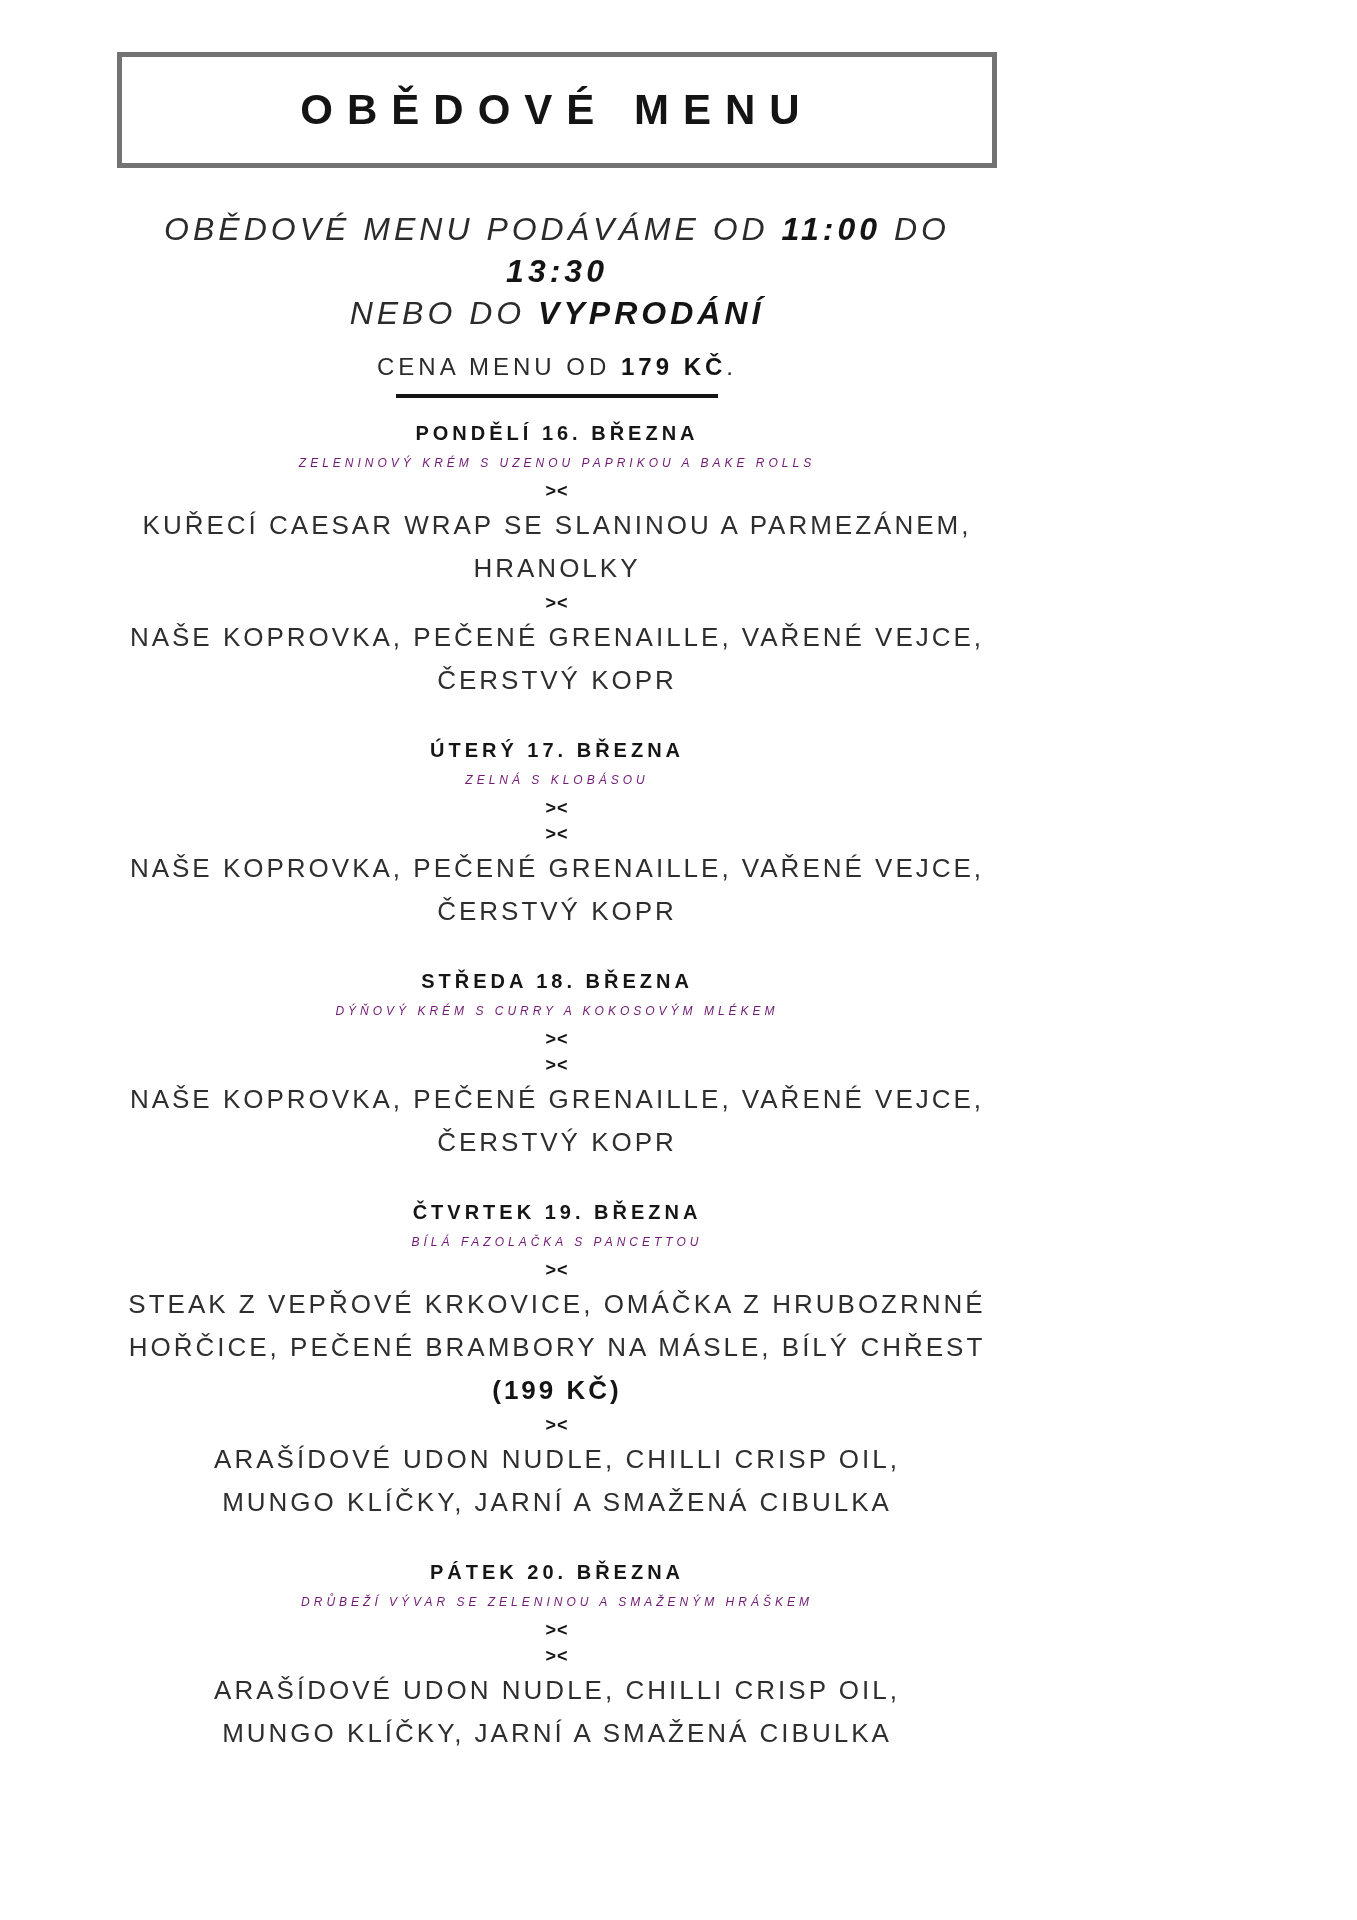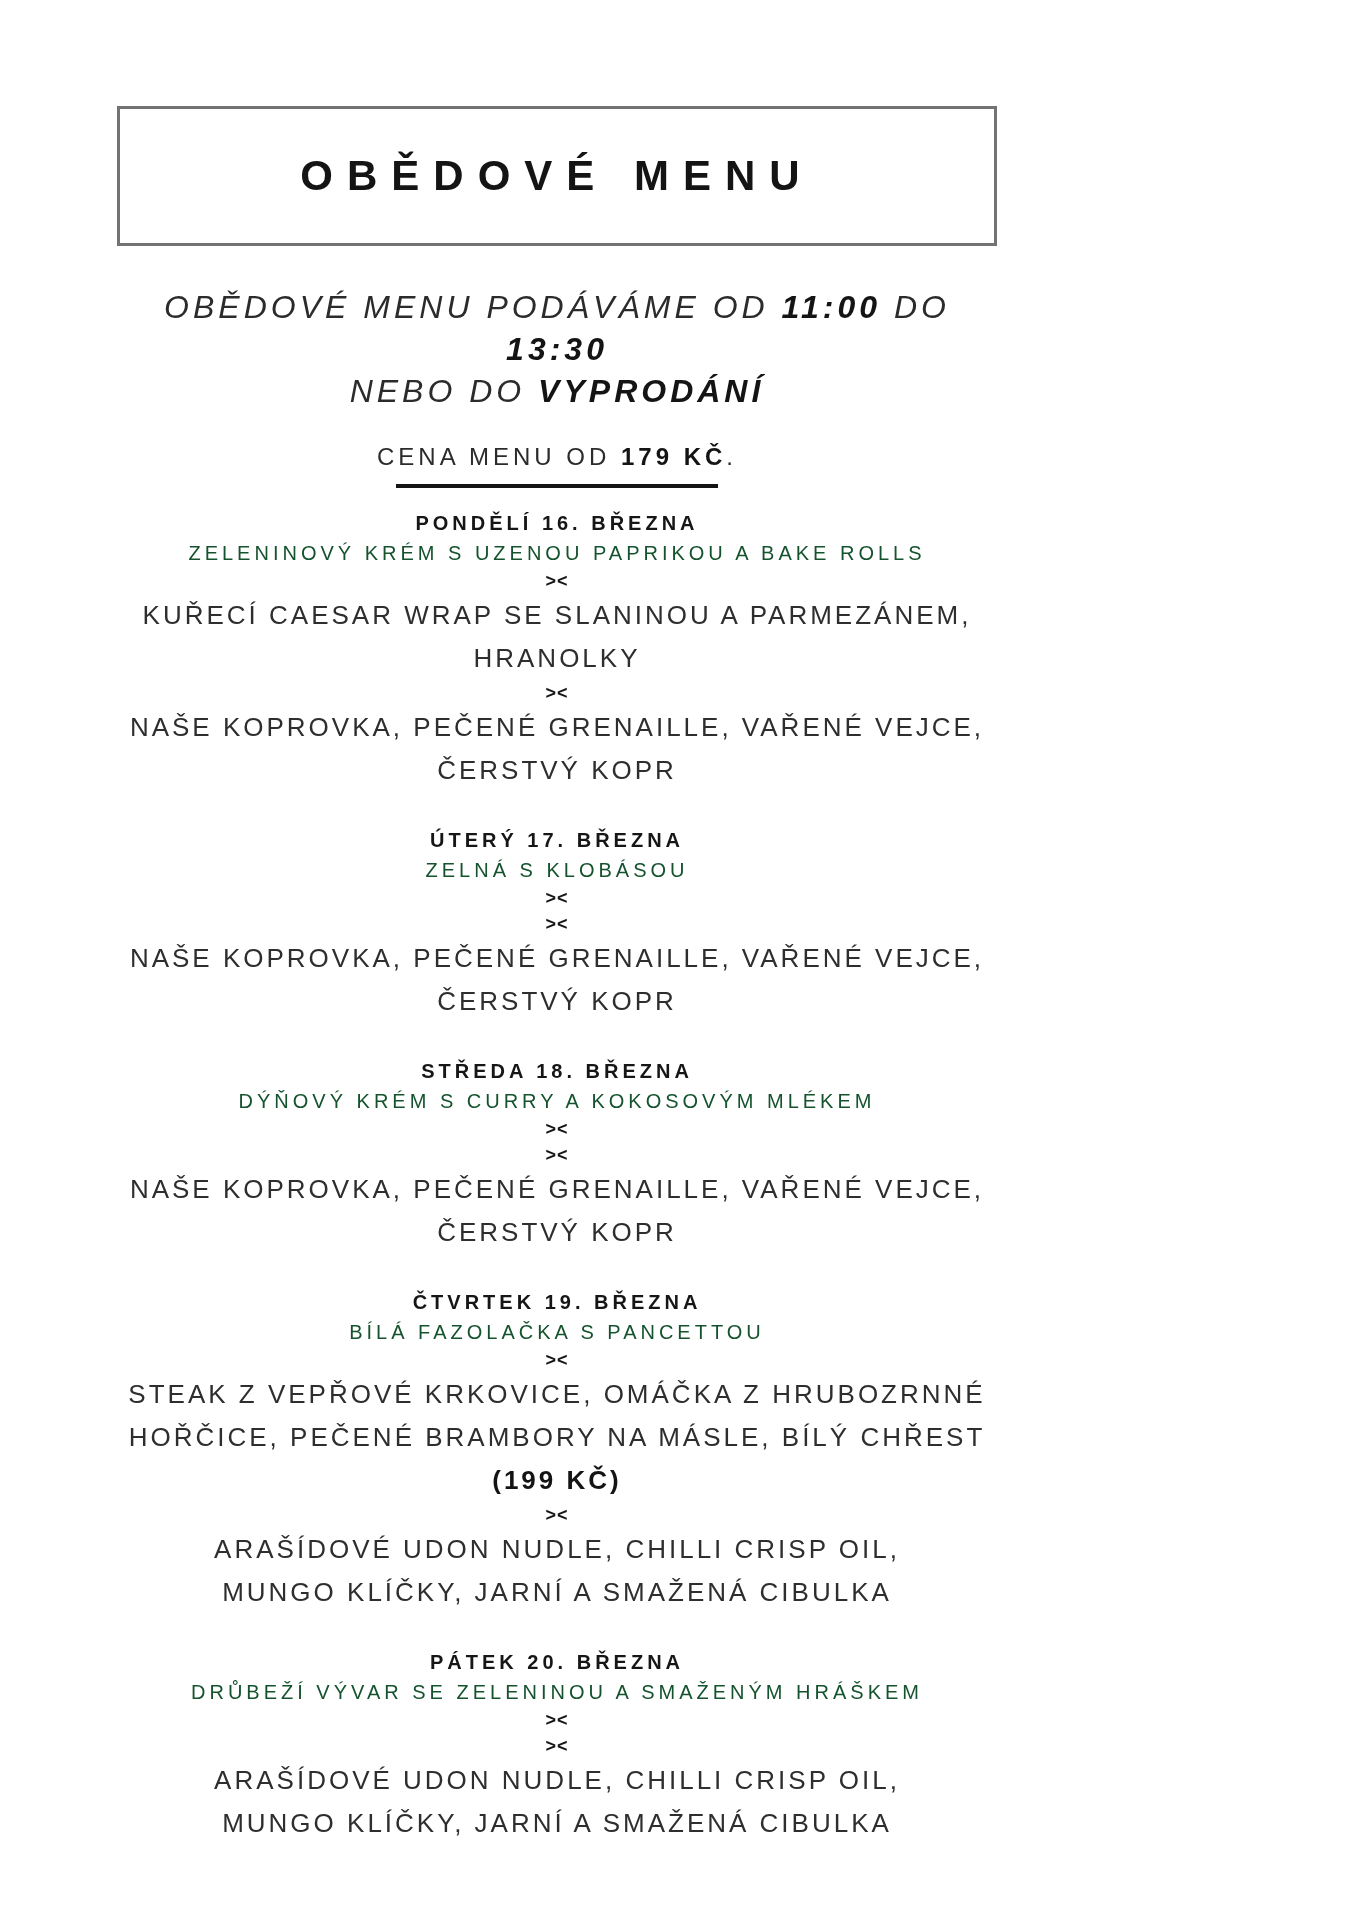--- a/index.html
+++ b/index.html
@@ -14,23 +14,23 @@
     color: #303030;
     -webkit-font-smoothing: antialiased;
   }
   .menu-col {
     width: 880px;
     margin: 0 0 0 117px;
     text-align: center;
   }
   .title-box {
     box-sizing: border-box;
-    margin-top: 106px;
-    height: 140px;
-    border: 3px solid #737373;
+    margin-top: 52px;
+    height: 116px;
+    border: 5px solid #737373;
     display: flex;
     align-items: center;
     justify-content: center;
   }
   .title-box h1 {
     margin: 0;
     font-size: 42px;
     font-weight: 700;
     letter-spacing: 14px;
     color: #141414;
@@ -42,21 +42,21 @@
     letter-spacing: 4px;
     line-height: 42px;
     color: #2b2b2b;
     font-style: italic;
   }
   .intro b, .price-line b, .course b {
     font-weight: 700;
     color: #141414;
   }
   .price-line {
-    margin-top: 30px;
+    margin-top: 18px;
     font-size: 24px;
     letter-spacing: 4px;
     line-height: 30px;
     color: #2b2b2b;
   }
   .price-rule {
     width: 322px;
     height: 4px;
     background: #141414;
     margin: 12px auto 0;
@@ -66,24 +66,25 @@
   .day h2 {
     margin: 0;
     font-size: 20px;
     font-weight: 700;
     letter-spacing: 4px;
     line-height: 30px;
     color: #161616;
   }
   .soup {
     margin: 0;
-    font-size: 20px;
+    font-size: 12px;
+    font-style: italic;
     letter-spacing: 4px;
     line-height: 30px;
-    color: #14532d;
+    color: #701a75;
   }
   .sep {
     margin: 0;
     font-size: 18px;
     font-weight: 700;
     letter-spacing: 1px;
     line-height: 26px;
     color: #141414;
   }
   .course {

